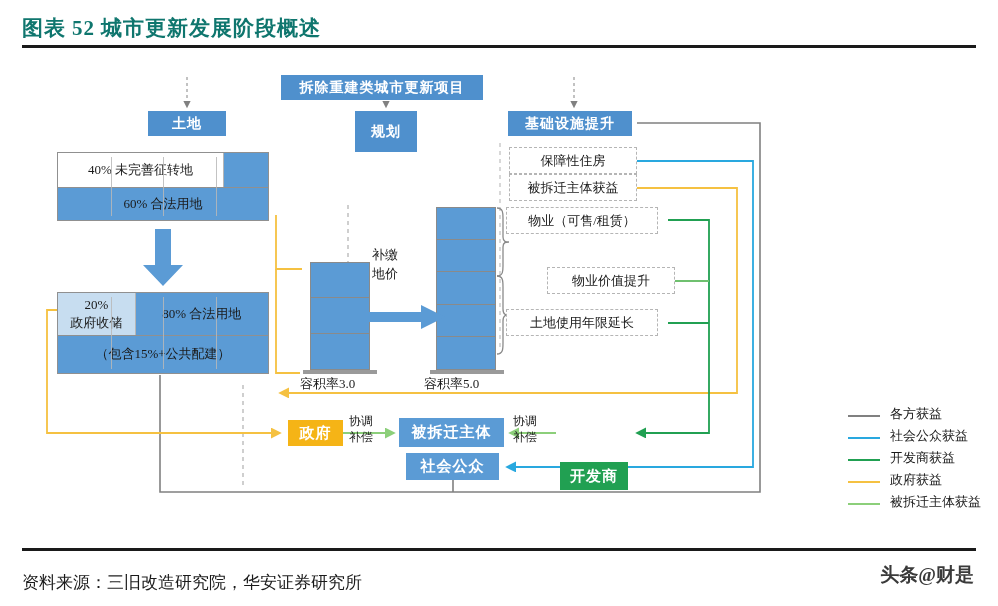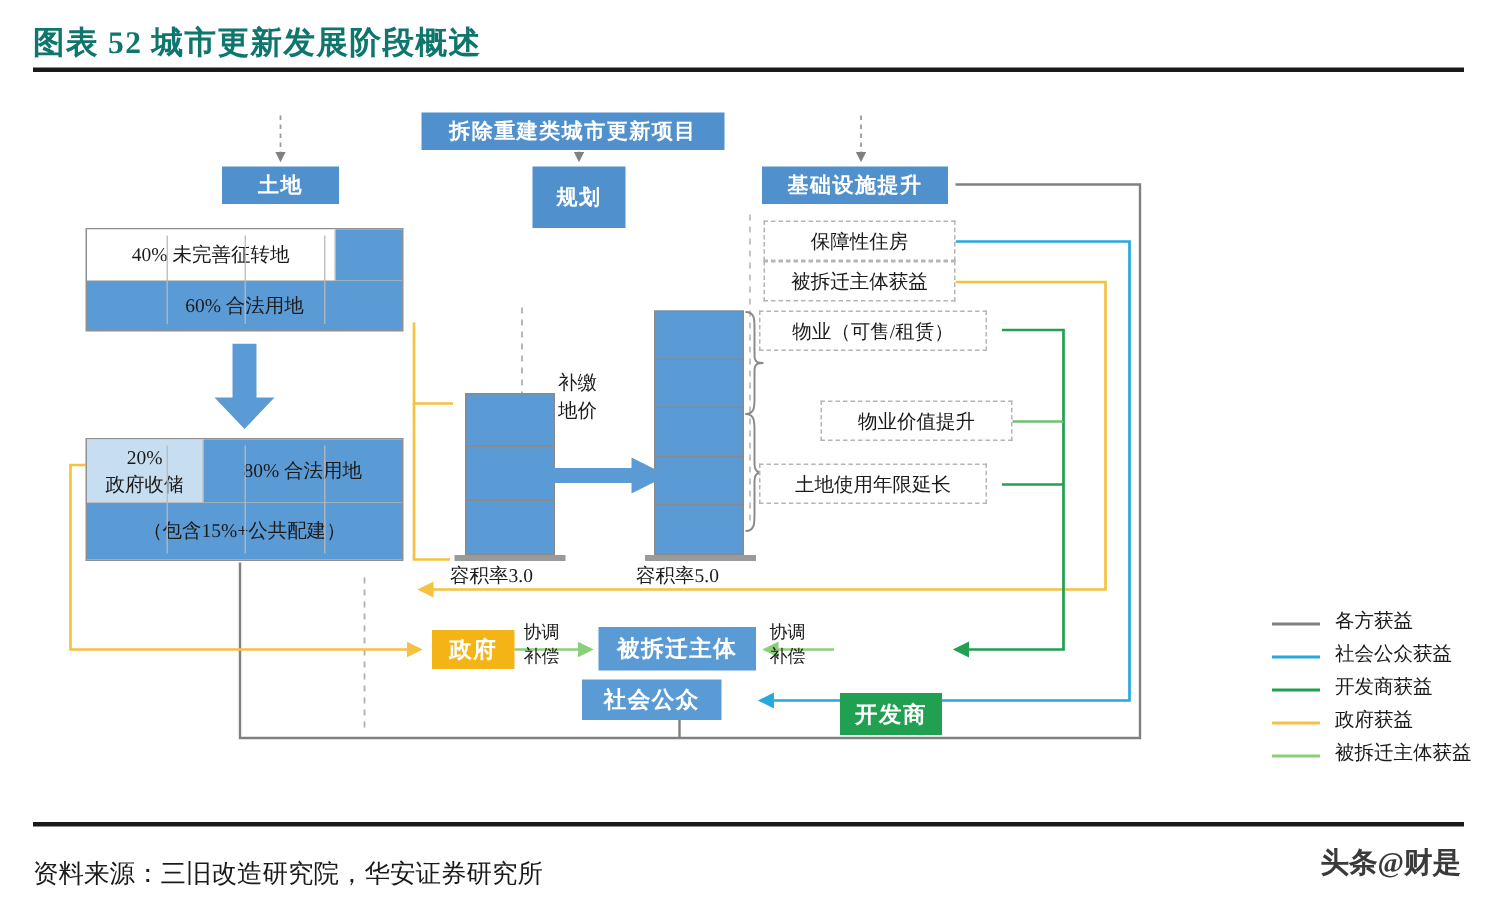--- a/index.html
+++ b/index.html
@@ -118,21 +118,21 @@
 
   
   .actor {
     position:absolute; display:flex; align-items:center; justify-content:center;
     font-size:15px; font-weight:bold; color:#ffffff; white-space:nowrap;
     letter-spacing:1px;
   }
   .a-gov  { left:288px; top:365px; width:55px;  height:26px; background:#f5b416; }
   .a-sub  { left:399px; top:363px; width:105px; height:29px; background:#5b9bd5; }
   .a-dev  { left:560px; top:363px; width:68px;  height:28px; background:#21a052;margin-top:44px; }
-  .a-pub  { left:388px; top:398px; width:93px;  height:27px; background:#5b9bd5; }
+  .a-pub  { left:406px; top:398px; width:93px;  height:27px; background:#5b9bd5; }
 
   .conn {
     position:absolute; font-size:12px; color:#1a1a1a; line-height:1.35;
     text-align:center; white-space:nowrap;
   }
   .c1 { left:349px; top:358px; }
   .c2 { left:513px; top:358px; }
 
   
   .legend { position:absolute; left:848px; top:350px; width:150px; }

